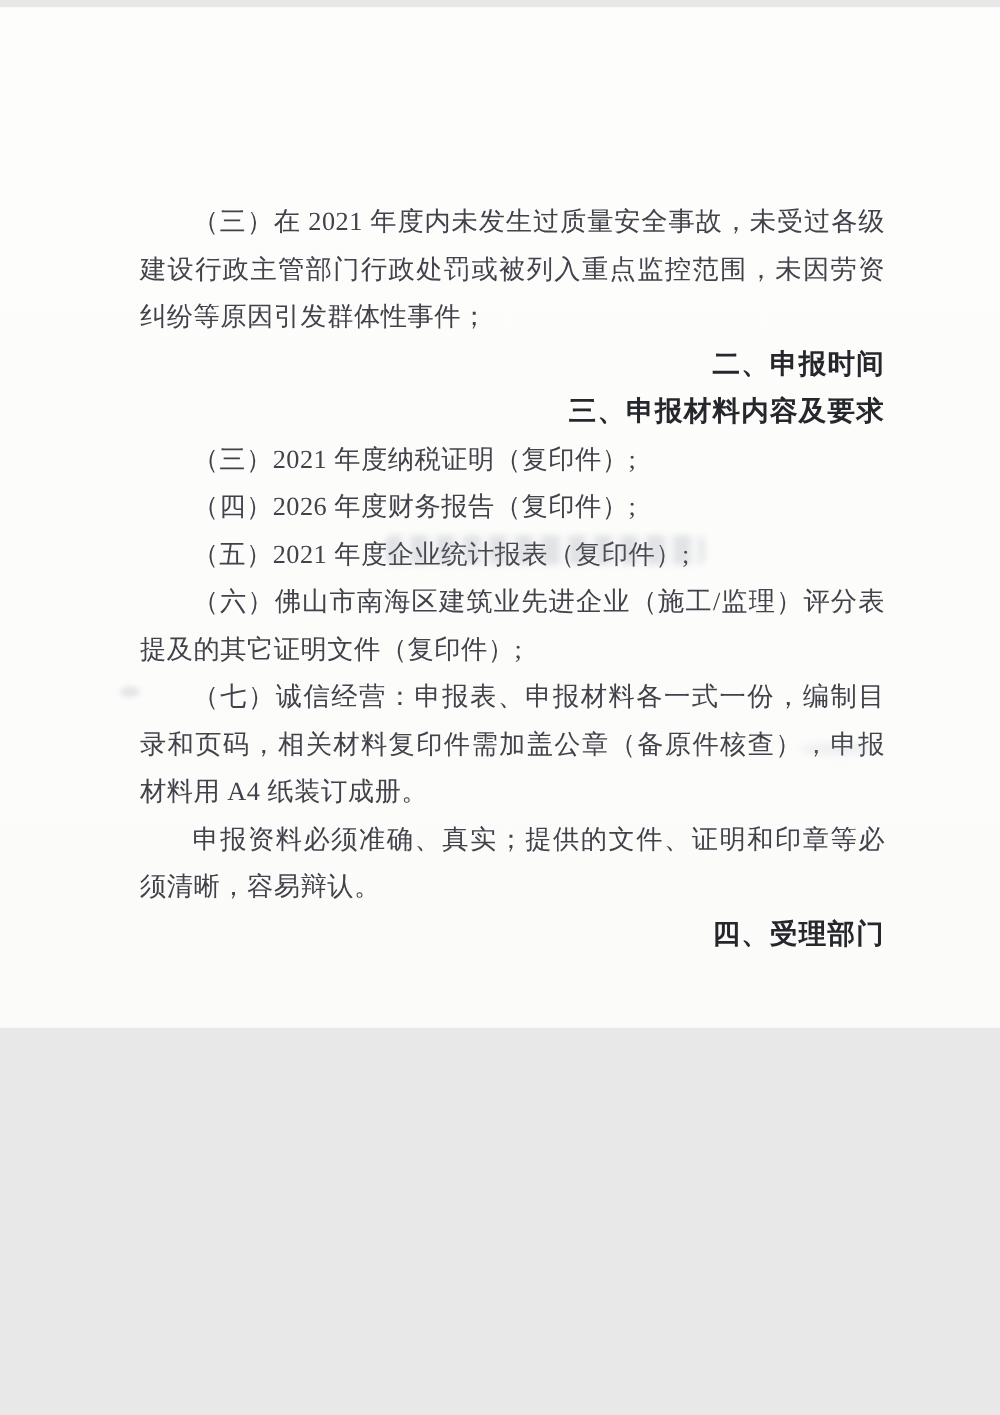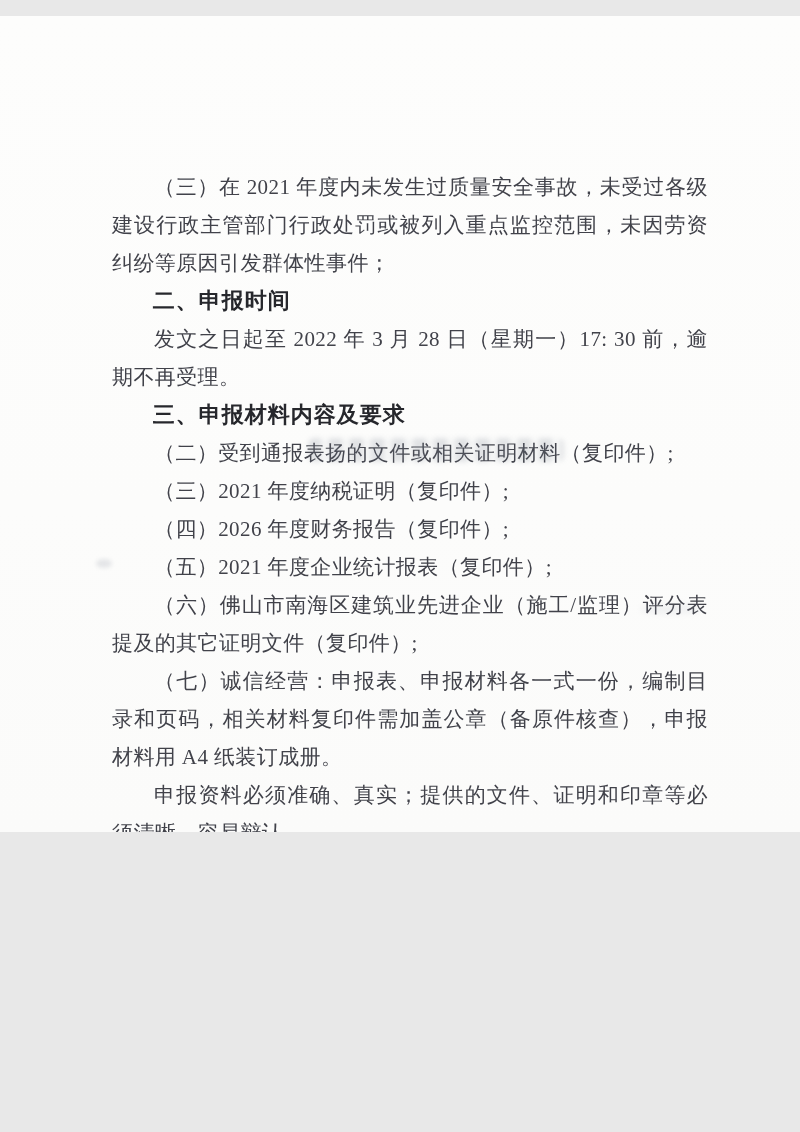--- a/index.html
+++ b/index.html
@@ -1,19 +1,19 @@
 <!DOCTYPE html>
 <html><head>
 <meta charset="utf-8">
 <style>
   html,body{margin:0;padding:0;background:#e8e8e8;}
   .page{
     position:relative;
     width:800px;height:816px;
-    margin:16px auto;
+    margin:6px auto;
     background:#fdfdfc;
     background-image:linear-gradient(180deg, #fdfdfc 0%, #fcfcfb 60%, #fbfbfa 100%);
     overflow:hidden;
     font-family:"Liberation Serif","DejaVu Serif",serif;
   }
   .content{
     position:absolute;
     left:112px; top:152px;
     width:596px;
   }
@@ -29,20 +29,21 @@
   }
   .heading{
     margin:0;
     font-size:22px;
     line-height:38px;
     color:#26272c;
     font-family:"Liberation Sans","DejaVu Sans",sans-serif;
     font-weight:700;
     letter-spacing:1px;
     text-indent:1.85em;
+    text-align:right;
   }
   .footer-page-number{
     position:absolute;
     left:104px; top:1024px;
     font-size:18px;
     line-height:24px;
     color:#3f4048;
     letter-spacing:3px;
     font-family:"Liberation Serif","DejaVu Serif",serif;
   }
@@ -74,23 +75,21 @@
   }
 </style>
 </head>
 <body>
 
 <div class="page">
 
   <div class="content">
     <p class="para">（三）在 2021 年度内未发生过质量安全事故，未受过各级建设行政主管部门行政处罚或被列入重点监控范围，未因劳资纠纷等原因引发群体性事件；</p>
     <p class="heading">二、申报时间</p>
-    <p class="para">发文之日起至 2022 年 3 月 28 日（星期一）17: 30 前，逾期不再受理。</p>
     <p class="heading">三、申报材料内容及要求</p>
-    <p class="para">（二）受到通报表扬的文件或相关证明材料（复印件）;</p>
     <p class="para">（三）2021 年度纳税证明（复印件）;</p>
     <p class="para">（四）2026 年度财务报告（复印件）;</p>
     <p class="para">（五）2021 年度企业统计报表（复印件）;</p>
     <p class="para">（六）佛山市南海区建筑业先进企业（施工/监理）评分表提及的其它证明文件（复印件）;</p>
     <p class="para">（七）诚信经营：申报表、申报材料各一式一份，编制目录和页码，相关材料复印件需加盖公章（备原件核查），申报材料用 A4 纸装订成册。</p>
     <p class="para">申报资料必须准确、真实；提供的文件、证明和印章等必须清晰，容易辩认。</p>
     <p class="heading">四、受理部门</p>
   </div>
 
   <div class="artifact artifact-ghost-text"></div>

